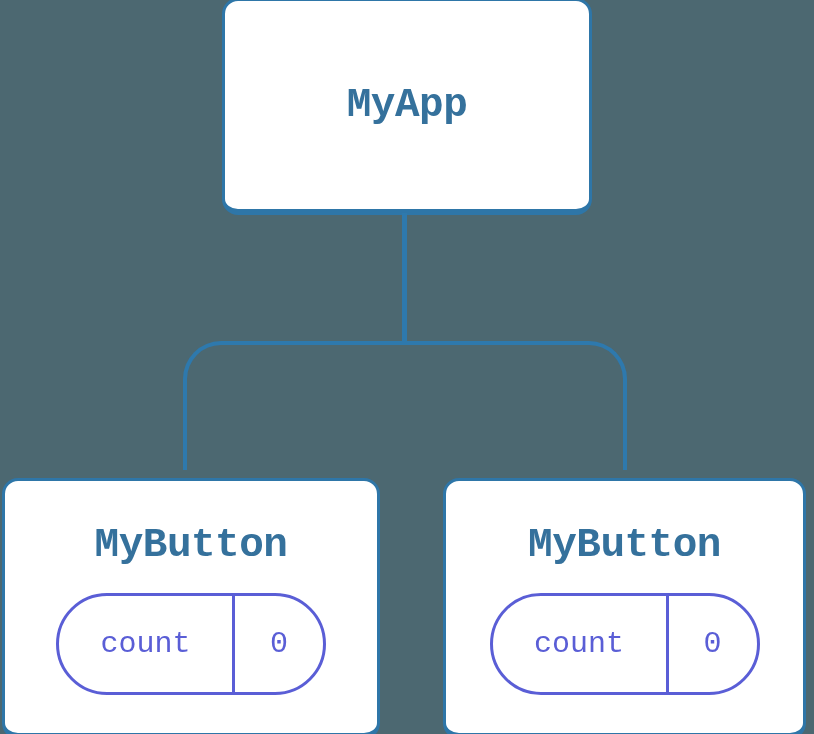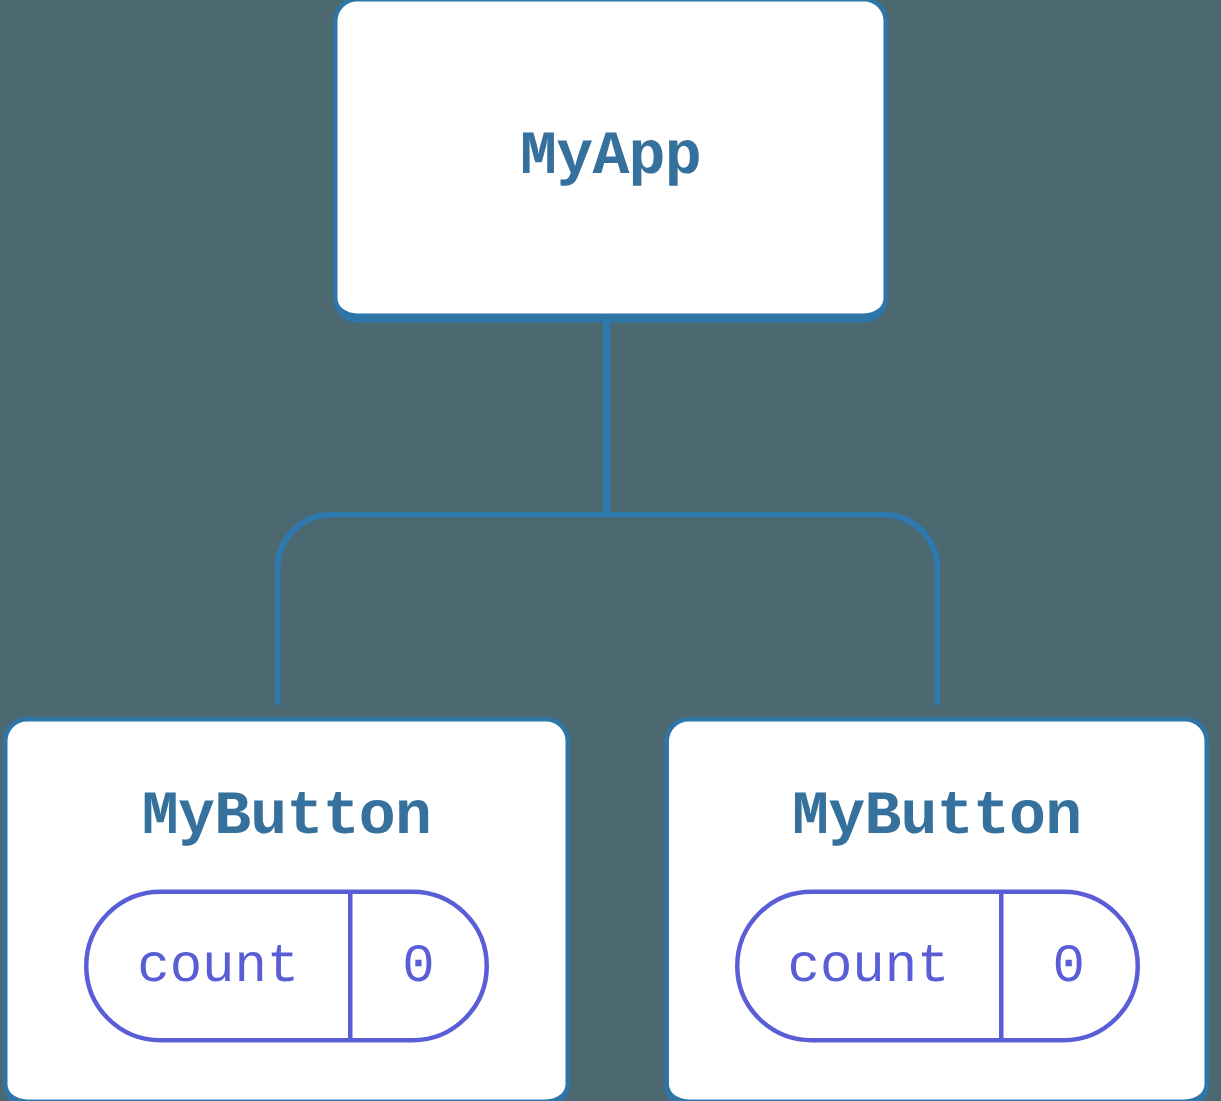--- a/index.html
+++ b/index.html
@@ -66,21 +66,21 @@
 
   
   .pill {
     margin-top: 22px;
     width: 270px; height: 102px;
     background: var(--node-fill);
     border: 3px solid var(--state-border);
     border-radius: 51px;
     display: flex;
     color: var(--state-text);
-    font-size: 36px;
+    font-size: 30px;
     overflow: hidden;
   }
   .pill-key {
     width: 176px;
     border-right: 3px solid var(--state-border);
     display: flex; align-items: center; justify-content: center;
   }
   .pill-value {
     flex: 1;
     display: flex; align-items: center; justify-content: center;

